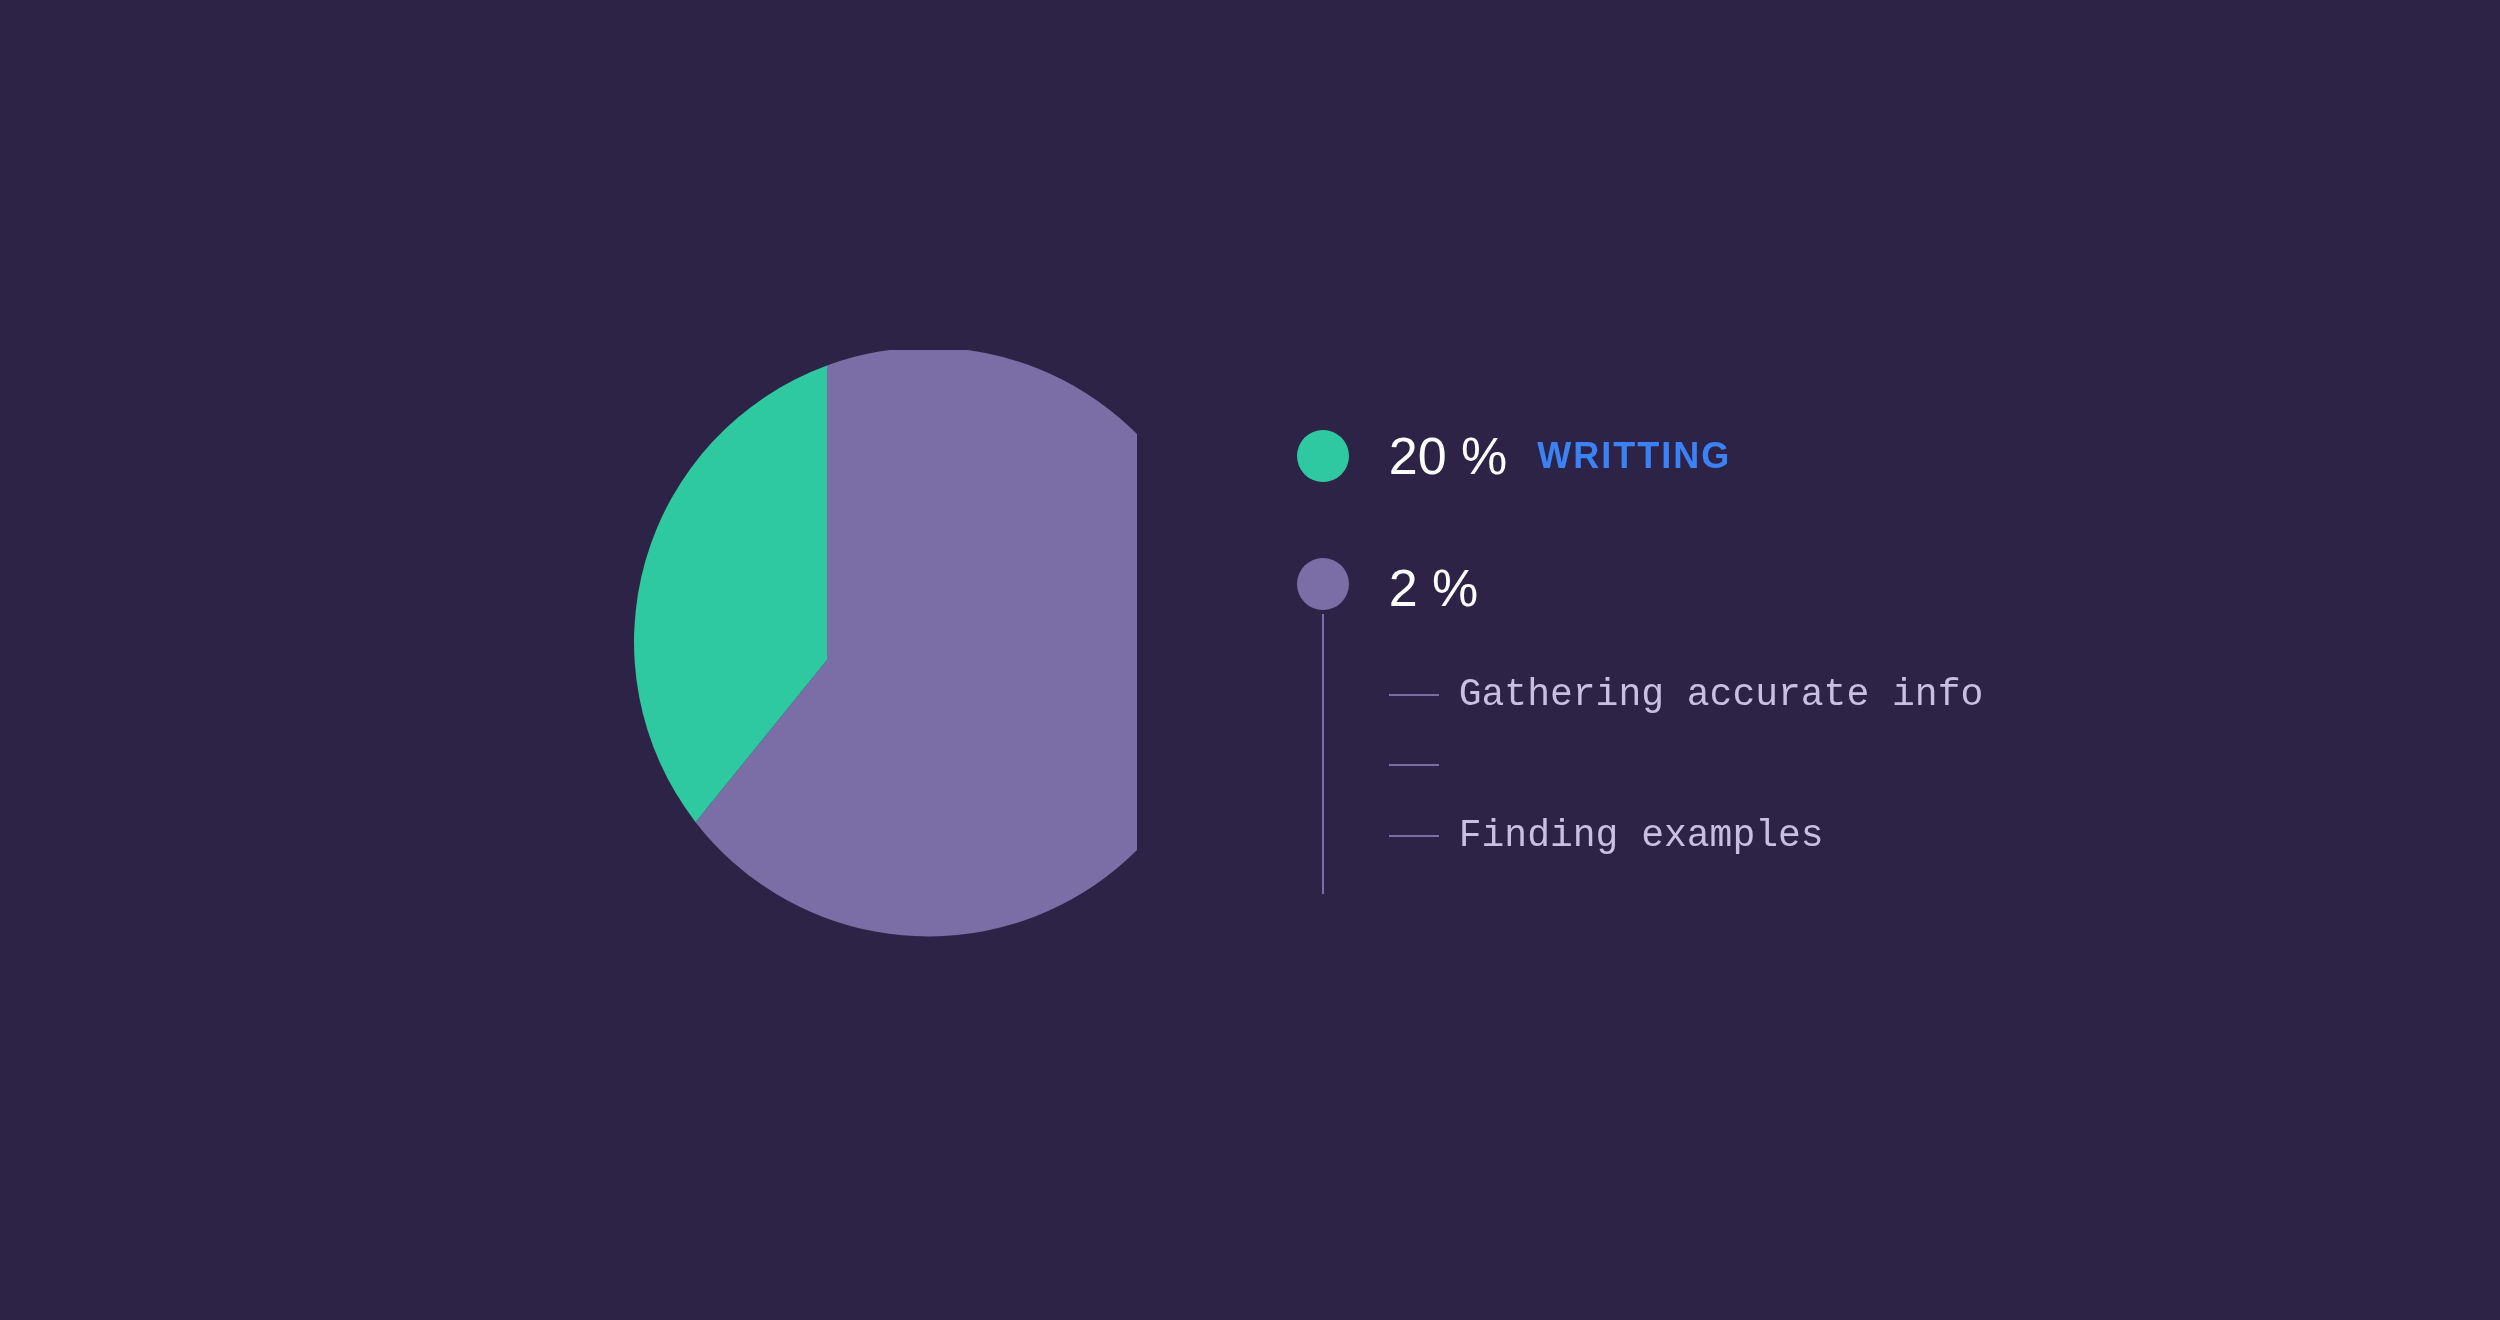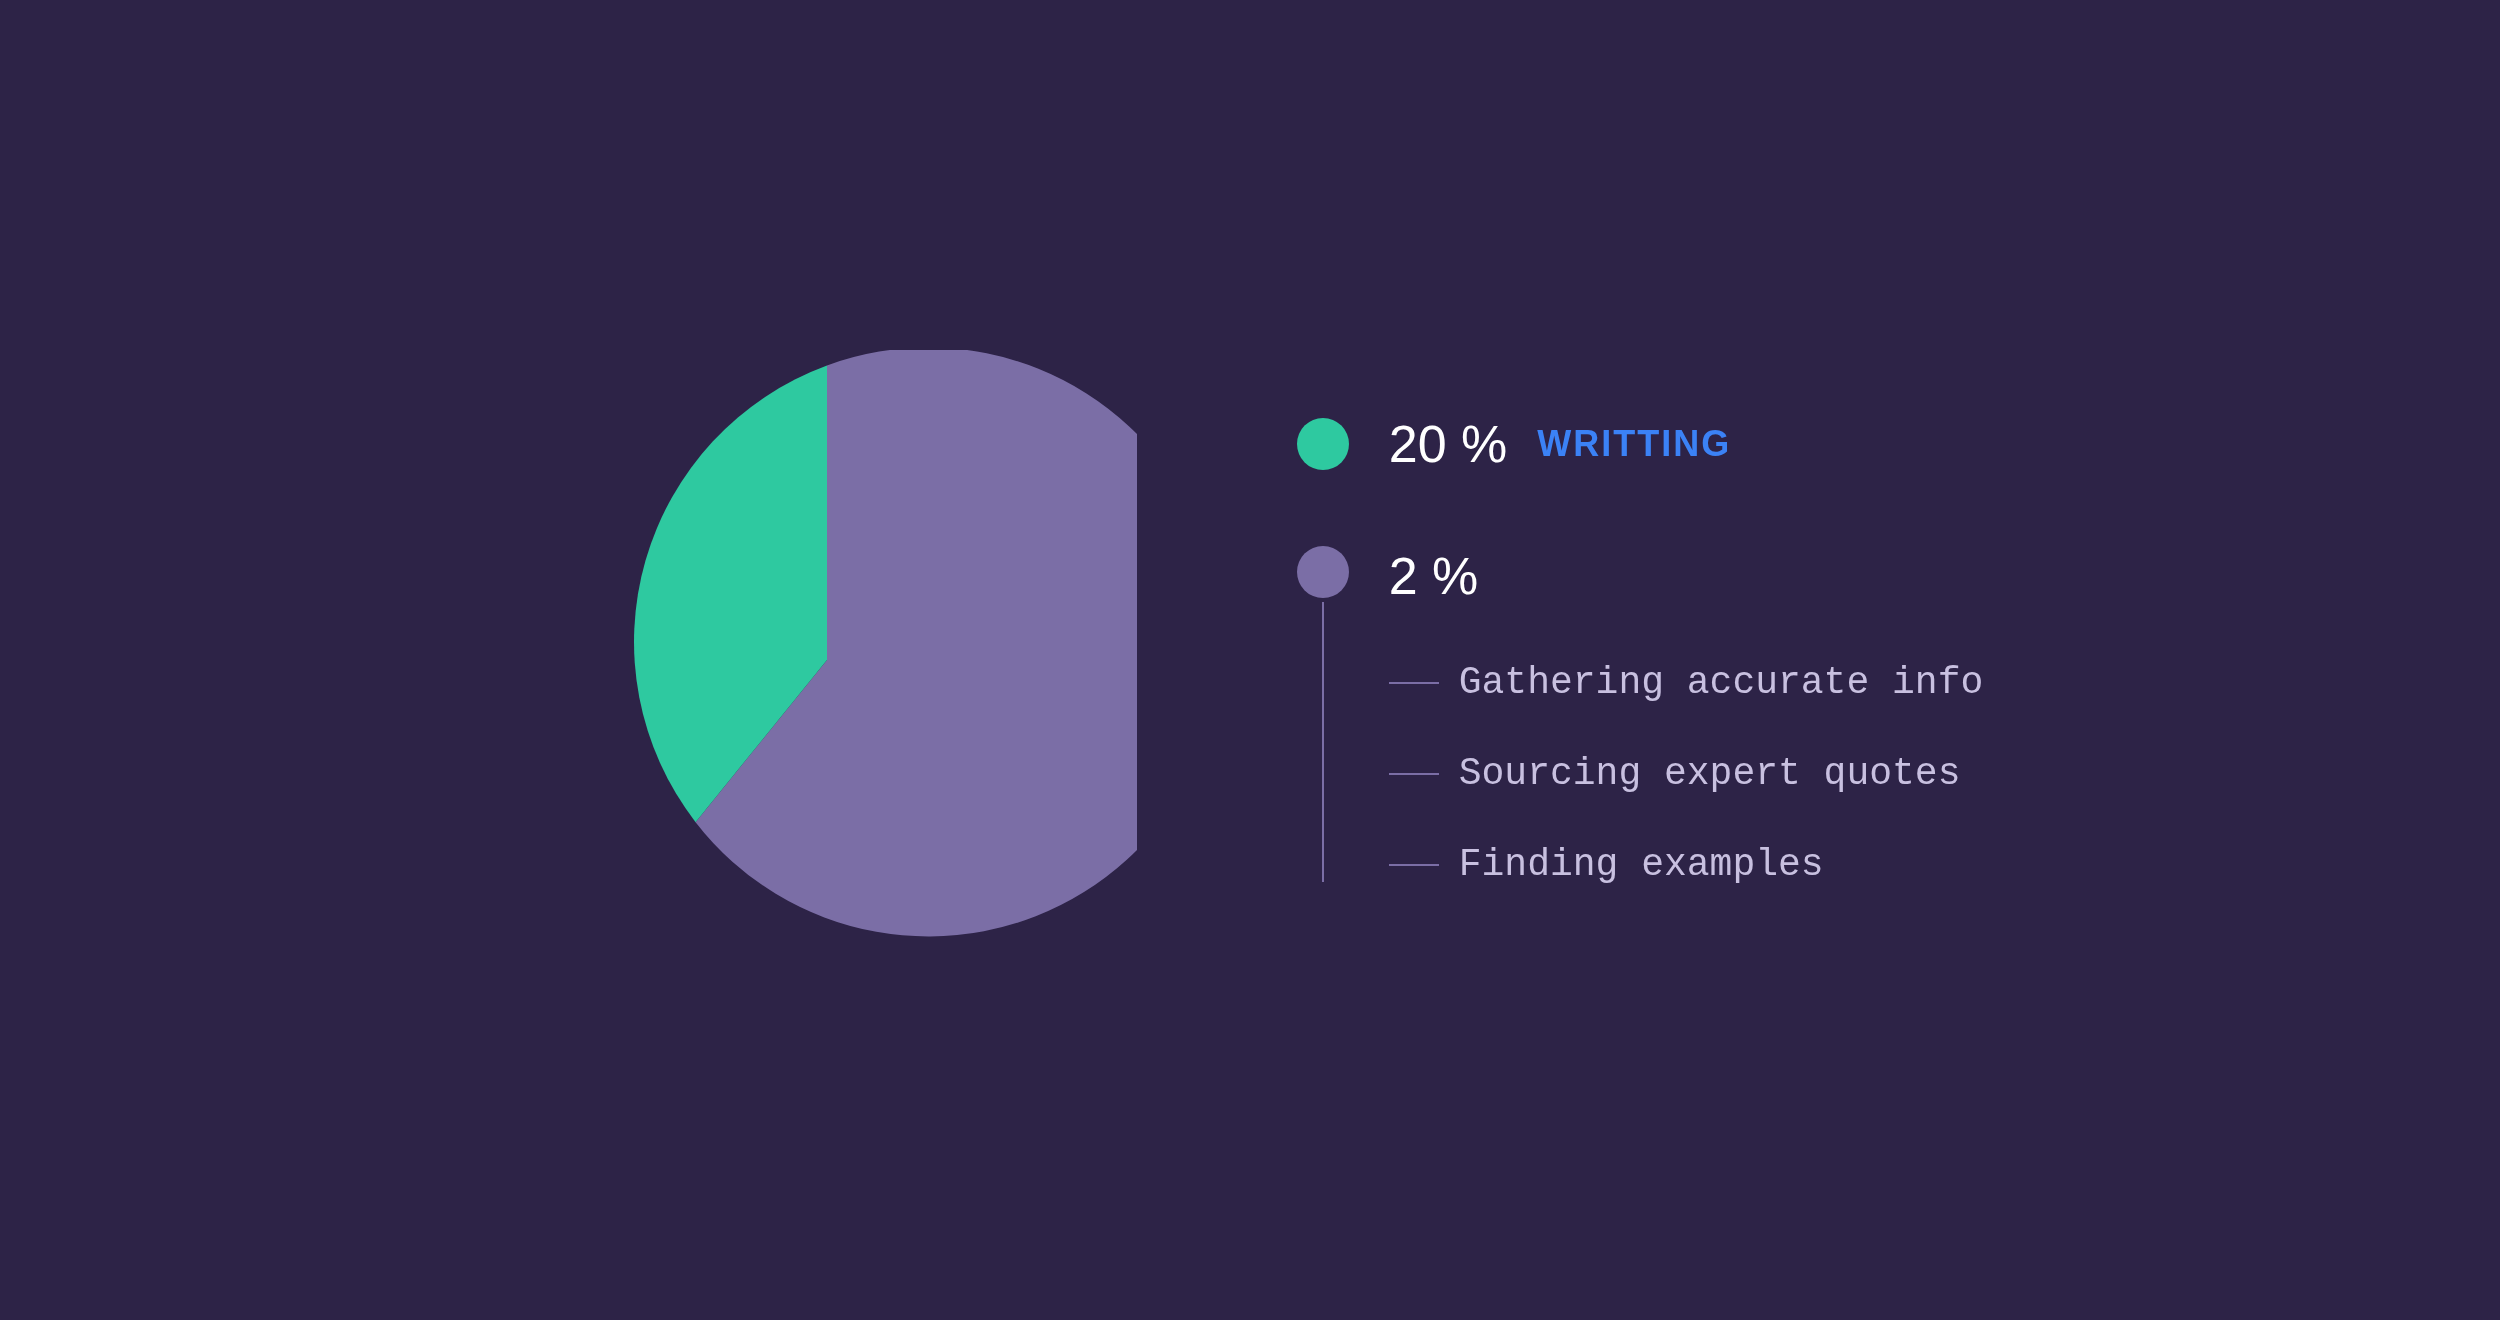--- a/index.html
+++ b/index.html
@@ -192,21 +192,20 @@
           <span class="legend-percent">2 %</span>
         </div>
         <div class="sub-items-wrapper">
           <div class="sub-items-rows">
             <div class="sub-item">
               <div class="sub-item-line"></div>
               <span class="sub-item-text">Gathering accurate info</span>
             </div>
             <div class="sub-item">
               <div class="sub-item-line"></div>
-              <span class="sub-item-text">Sourcing expert quotes</span>
             </div>
             <div class="sub-item">
               <div class="sub-item-line"></div>
               <span class="sub-item-text">Finding examples</span>
             </div>
           </div>
         </div>
       </div>
     </div>
 

